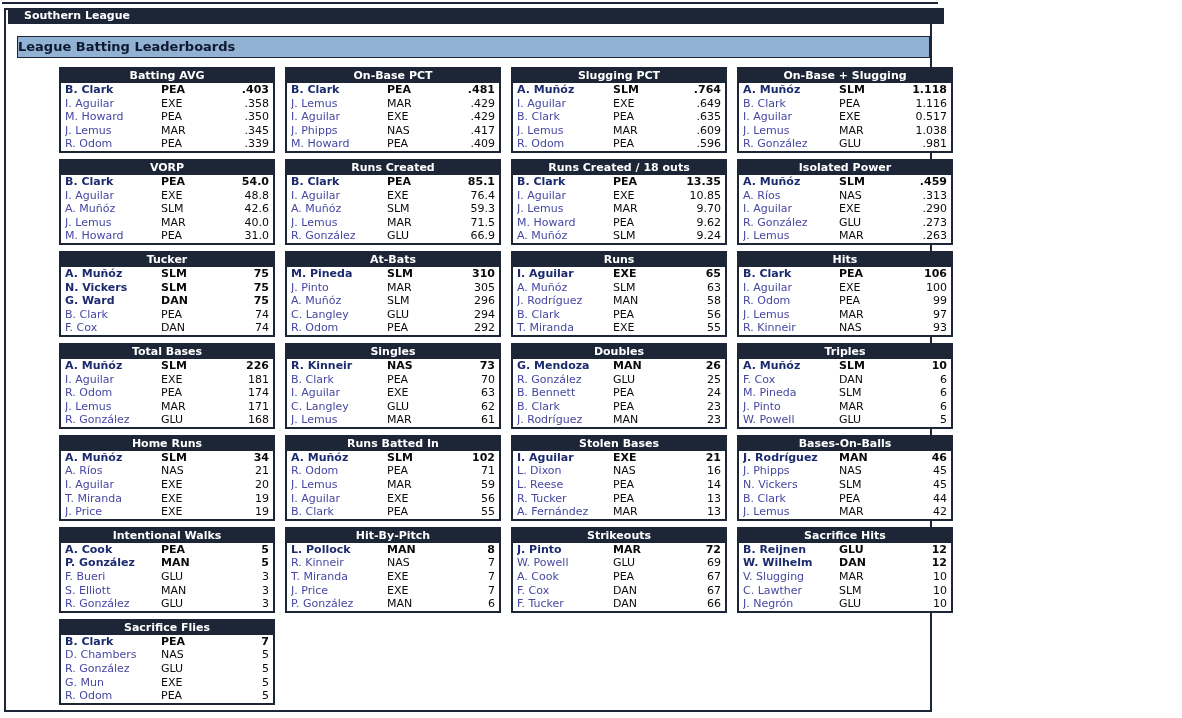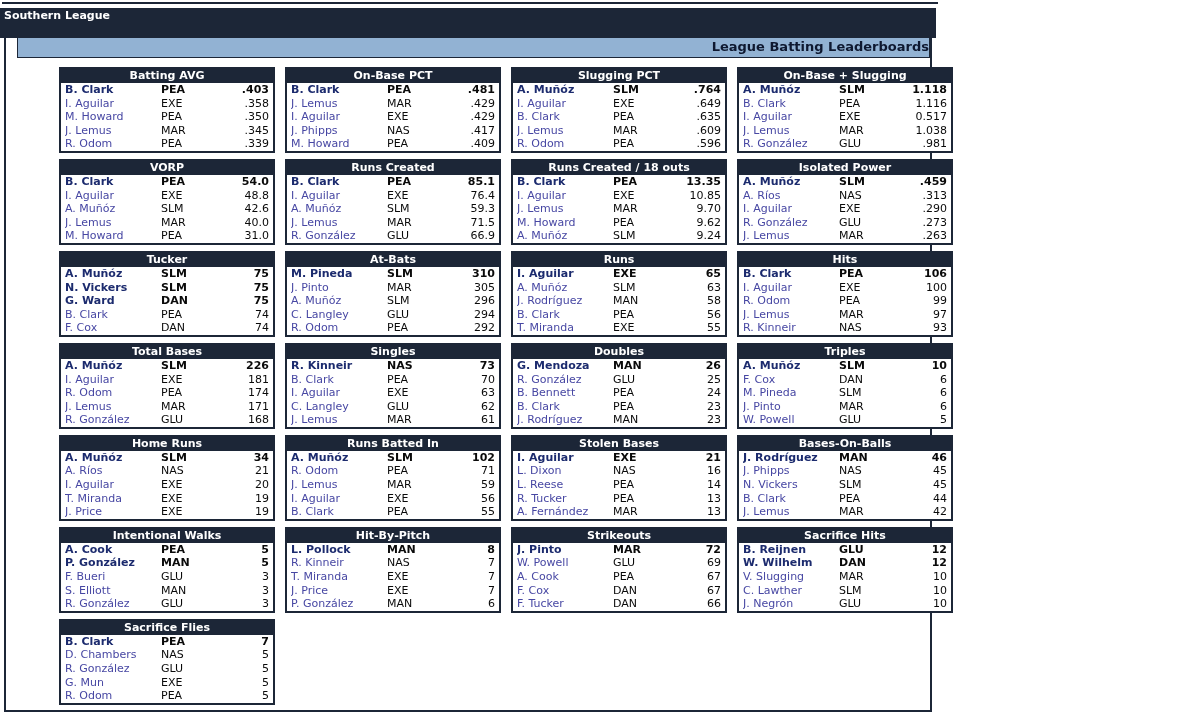--- a/index.html
+++ b/index.html
@@ -6,32 +6,32 @@
   html,body { background:#ffffff; }
   body {
     width:1182px; height:718px; position:relative; overflow:hidden;
     font-family:"DejaVu Sans","Liberation Sans",sans-serif;
   }
   .top-rule {
     position:absolute; left:2px; top:2px; width:936px; height:2px;
     background:#1c2637;
   }
   .title-bar {
-    position:absolute; left:0; top:8px; width:936px; height:30px;
+    position:absolute; left:8px; top:8px; width:936px; height:16px;
     background:#1c2637; color:#ffffff; font-size:11px; font-weight:bold;
-    line-height:16px; padding-left:4px; z-index:3;
+    line-height:16px; padding-left:16px; z-index:3;
   }
   .frame {
     position:absolute; left:4px; top:8px; width:928px; height:704px;
     border:2px solid #1c2637; background:#ffffff; z-index:1;
   }
   .page-header {
     position:absolute; left:17px; top:36px; width:913px; height:22px;
     background:#92b2d3; border:1px solid #1c2637; color:#0e1830;
-    font-size:13px; font-weight:bold; text-align:right; line-height:20px;
+    font-size:13px; font-weight:bold; text-align:left; line-height:20px;
     z-index:2;
   }
   .boards {
     position:absolute; left:24px; top:67px; z-index:2;
     display:grid; grid-template-columns:repeat(4,216px); gap:6px 10px;padding-left:35px;
   }
   .board { border:2px solid #1c2637; background:#ffffff; }
   .board-h {
     background:#1c2637; color:#ffffff; font-size:11px; font-weight:bold;
     text-align:center; height:14px; line-height:14px;

